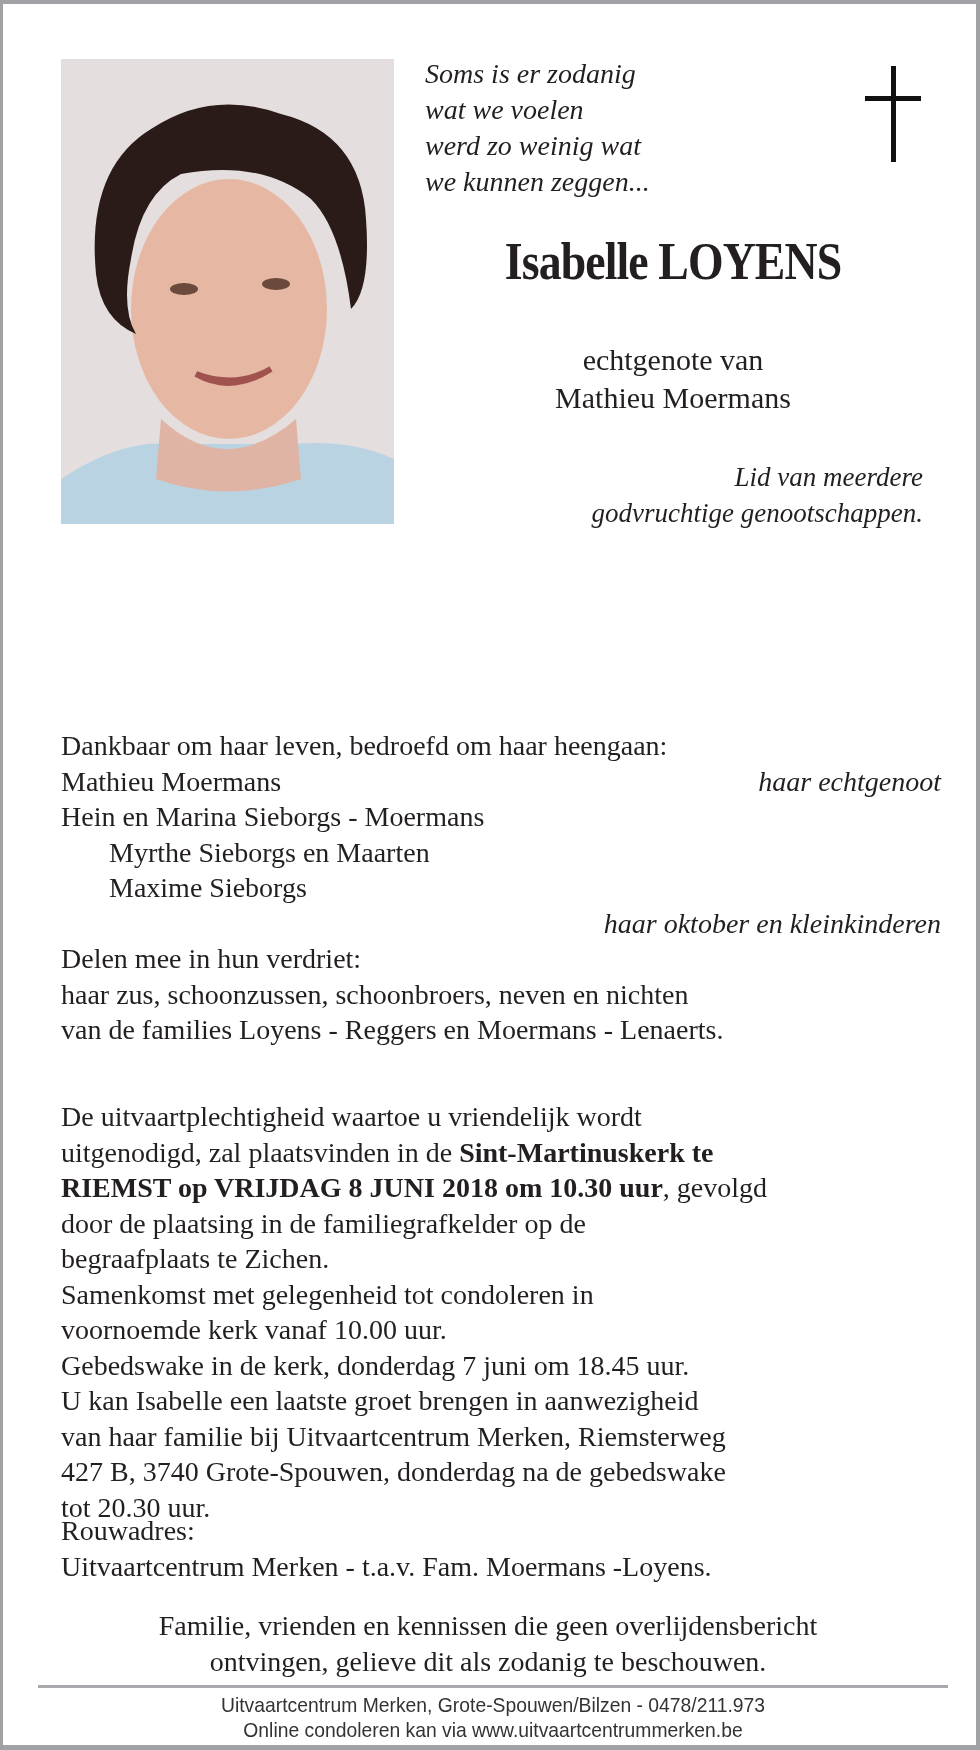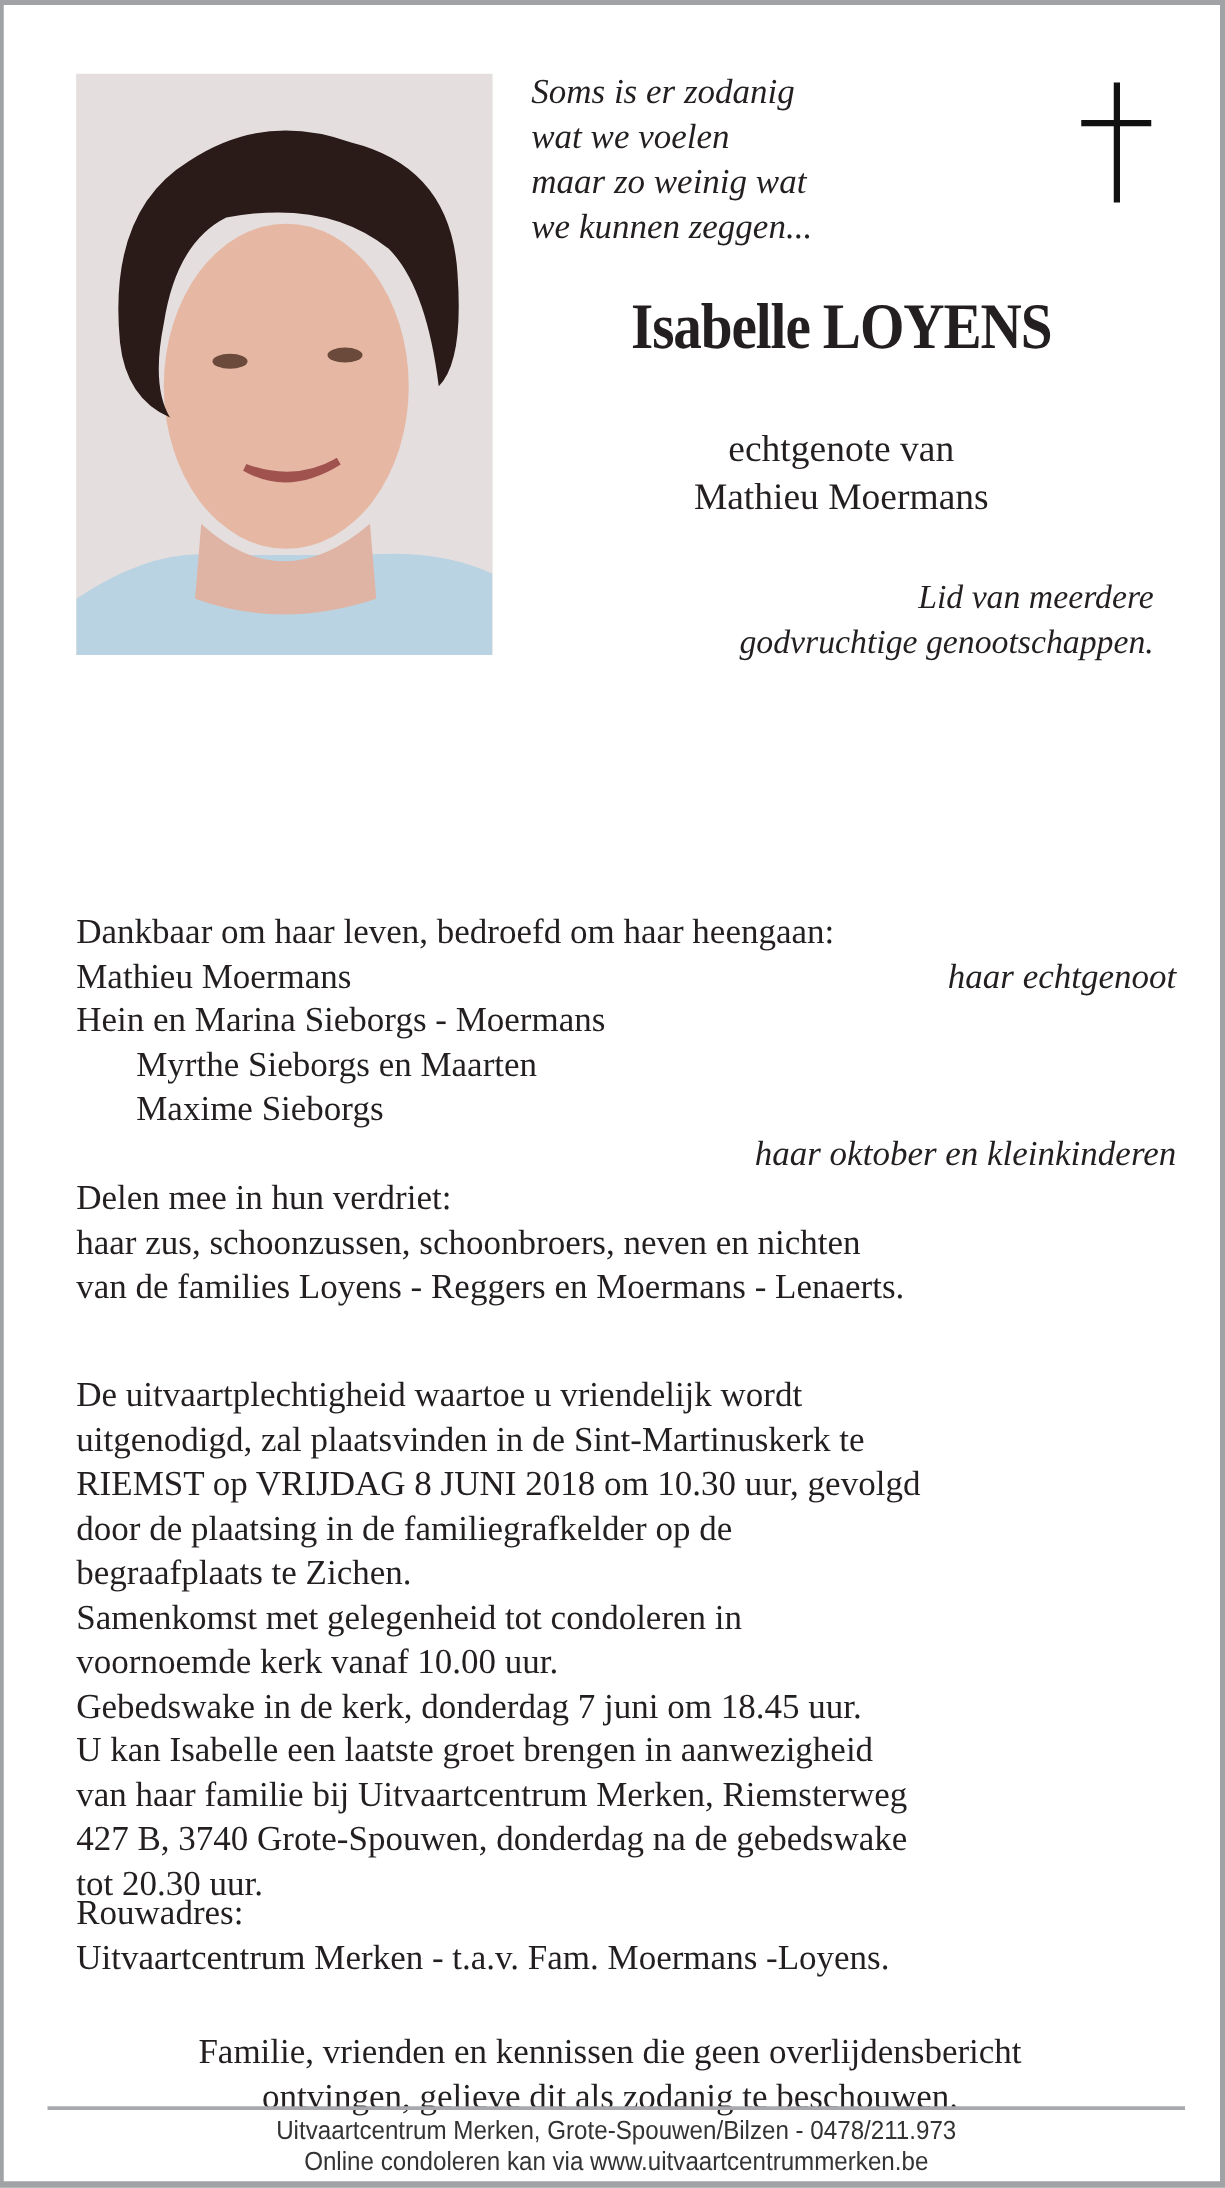--- a/index.html
+++ b/index.html
@@ -13,21 +13,21 @@
   .cross .h { position: absolute; left: 0; top: 30px; width: 56px; height: 5px; background: #111; }
   .name { position: absolute; left: 420px; width: 500px; top: 228px; text-align: center; font-size: 52px; font-weight: bold; letter-spacing: -1px; transform: scaleX(0.88); transform-origin: center; }
   .spouse { position: absolute; left: 420px; width: 500px; top: 337px; text-align: center; font-size: 30px; line-height: 38px; }
   .member { position: absolute; left: 420px; width: 500px; top: 455px; text-align: right; font-style: italic; font-size: 27px; line-height: 36px; }
   .body { position: absolute; left: 58px; width: 880px; font-size: 28px; line-height: 35.5px; }
   .body p { margin: 0; }
   .row { display: flex; justify-content: space-between; }
   .indent { padding-left: 48px; }
   .right-it { text-align: right; font-style: italic; }
   .it { font-style: italic; }
-  .b { font-weight: normal; }
+  .b { font-weight: bold; }
   .center { text-align: center; }
   .rule { position: absolute; left: 35px; width: 910px; top: 1681px; height: 3px; background: #a8a9ac; }
   .footer { position: absolute; left: 0; width: 980px; top: 1688px; text-align: center; font-family: "Liberation Sans", "DejaVu Sans", sans-serif; font-size: 21px; line-height: 25px; color: #333; transform: scaleX(0.92); }
 </style>
 </head>
 <body>
 
 <div class="page">
 
   <div class="photo">
@@ -39,21 +39,21 @@
       <path d="M35 215 Q25 110 90 70 Q150 30 220 55 Q300 75 305 160 Q310 230 290 250 Q280 170 250 140 Q200 100 120 115 Q80 135 70 200 Q60 250 75 275 Q40 260 35 215 Z" fill="#2a1a18"></path>
       <ellipse cx="123" cy="230" rx="14" ry="6" fill="#6b4a3c"></ellipse>
       <ellipse cx="215" cy="225" rx="14" ry="6" fill="#6b4a3c"></ellipse>
       <path d="M135 315 Q170 335 210 310 Q175 330 135 315 Z" fill="#a0524f" stroke="#a0524f" stroke-width="6"></path>
     </svg>
   </div>
 
   <div class="poem">
     <div>Soms is er zodanig</div>
     <div>wat we voelen</div>
-    <div>maar zo weinig wat</div>
+    <div>werd zo weinig wat</div>
     <div>we kunnen zeggen...</div>
   </div>
 
   <div class="cross">
     <div class="v"></div>
       <div class="h"></div>
   </div>
 
   <div class="name">Isabelle LOYENS</div>
 
@@ -96,21 +96,21 @@
     <p>van haar familie bij Uitvaartcentrum Merken, Riemsterweg</p>
     <p>427 B, 3740 Grote-Spouwen, donderdag na de gebedswake</p>
     <p>tot 20.30 uur.</p>
   </div>
 
   <div class="body" style="top:1509px;">
     <p>Rouwadres:</p>
     <p>Uitvaartcentrum Merken - t.a.v. Fam. Moermans -Loyens.</p>
   </div>
 
-  <div class="body center" style="top:1604px; left:45px; width:880px;margin-top:16px;">
+  <div class="body center" style="top:1604px; left:45px; width:880px;">
     <p>Familie, vrienden en kennissen die geen overlijdensbericht</p>
     <p>ontvingen, gelieve dit als zodanig te beschouwen.</p>
   </div>
 
   <div class="rule"></div>
 
   <div class="footer">
     <div>Uitvaartcentrum Merken, Grote-Spouwen/Bilzen - 0478/211.973</div>
     <div>Online condoleren kan via www.uitvaartcentrummerken.be</div>
   </div>

